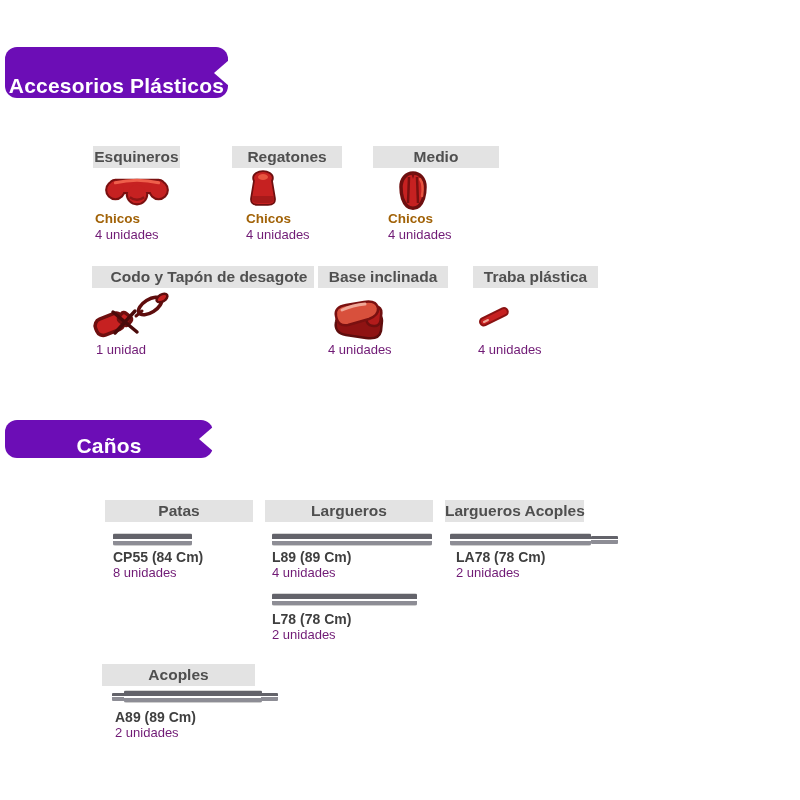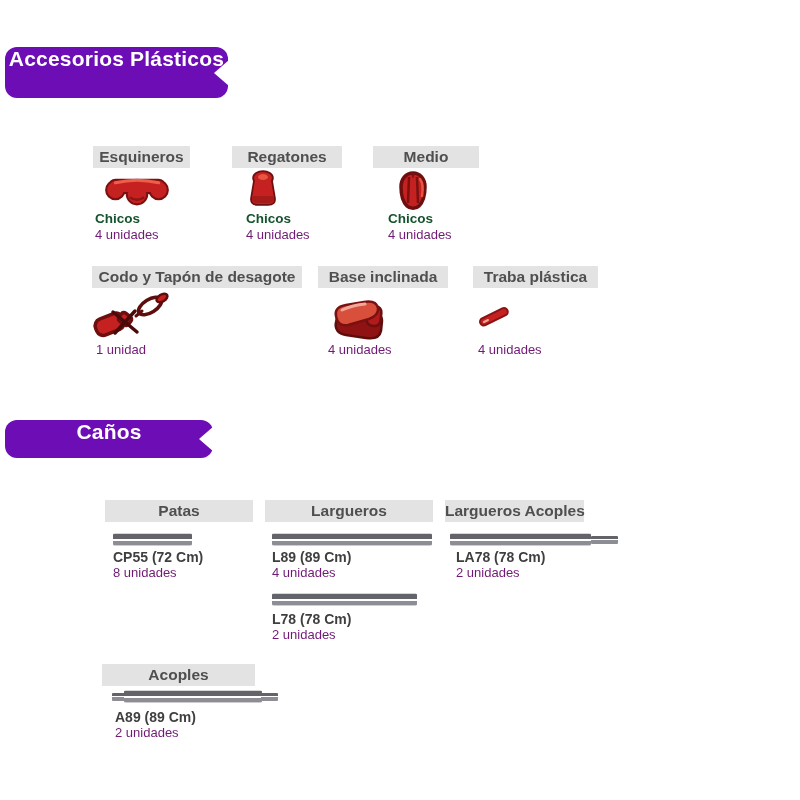--- a/index.html
+++ b/index.html
@@ -1,29 +1,29 @@
 <!DOCTYPE html>
 <html style="--banner_purple: #6C0DB6; --bar_bg: #E3E3E3; --bar_text: #4F4F4F; --part_red: #C62121; --part_red_dark: #7A1010; --tube_dark: #63636A; --tube_mid: #8D8D95;"><head>
 <meta charset="utf-8">
 <style>
   html,body{margin:0;padding:0;}
   body{font-family:"Liberation Sans",sans-serif;background:#ffffff;}
   .canvas{position:relative;width:800px;height:800px;background:#fff;overflow:hidden;}
 
   .banner{position:absolute;background:var(--banner_purple,#6C0DB6);border-radius:12px;
-    display:flex;align-items:flex-start;justify-content:center;color:#fff;font-weight:700;
+    display:flex;align-items:flex-end;justify-content:center;color:#fff;font-weight:700;
     font-size:21px;letter-spacing:.2px;}
   .banner::after{content:"";position:absolute;right:-1px;top:50%;transform:translateY(-50%);
     width:0;height:0;border-top:13px solid transparent;border-bottom:13px solid transparent;
     border-right:15px solid #ffffff;}
 
   .gbar{position:absolute;height:22px;background:var(--bar_bg,#E3E3E3);color:var(--bar_text,#4F4F4F);
     font-weight:700;font-size:15.5px;line-height:22px;text-align:center;white-space:nowrap;}
 
-  .bold-label{position:absolute;font-weight:700;font-size:13.5px;color:#14532d;white-space:nowrap;}
+  .bold-label{position:absolute;font-weight:700;font-size:13.5px;color:#a16207;white-space:nowrap;}
   .qty{position:absolute;font-size:13px;color:#701a75;white-space:nowrap;}
   .code{position:absolute;font-weight:700;font-size:14px;color:#3F3F3F;white-space:nowrap;}
 
   .icon{position:absolute;}
 
   .tube{position:absolute;height:13px;border-radius:2px;
     background:linear-gradient(to bottom,
       #d6d6d6 0,#d6d6d6 1px,
       var(--tube_dark,#63636A) 1px,var(--tube_dark,#63636A) 6px,
       #ffffff 6px,#ffffff 8px,
@@ -37,21 +37,21 @@
 </style>
 </head>
 <body>
 
 <div class="canvas">
 
   <div class="banner" style="left:5px;top:47px;width:223px;height:51px;">
     <span>Accesorios Plásticos</span>
   </div>
 
-  <div class="gbar" style="left:93px;top:146px;width:97px;">Esquineros</div>
+  <div class="gbar" style="left:93px;top:146px;width:87px;">Esquineros</div>
   <svg class="icon" style="left:101px;top:173px;" width="72" height="36" viewBox="0 0 70 34">
     <g stroke="#7A1010" stroke-width="4" fill="#7A1010" stroke-linejoin="round">
       <rect x="9" y="7" width="52" height="11" rx="5"></rect>
       <circle cx="14" cy="16" r="8"></circle>
       <circle cx="56" cy="16" r="8"></circle>
       <circle cx="35" cy="20" r="9"></circle>
     </g>
     <g fill="#C62121">
       <rect x="9" y="7" width="52" height="11" rx="5"></rect>
       <circle cx="14" cy="16" r="8"></circle>
@@ -73,32 +73,32 @@
     <g fill="#C62121">
       <ellipse cx="16" cy="8" rx="9" ry="6"></ellipse>
       <path d="M8,10 L24,10 L27,28 Q28,34 21,34 L11,34 Q4,34 5,28 Z"></path>
     </g>
     <path d="M5.5,26 L26.5,26 L27,29 Q27,33 21,33 L11,33 Q5,33 5,29 Z" fill="#8E1515" opacity="0.55"></path>
     <ellipse cx="16" cy="7" rx="5" ry="3" fill="#E85540"></ellipse>
   </svg>
   <div class="bold-label" style="left:246px;top:211px;">Chicos</div>
   <div class="qty" style="left:246px;top:227px;">4 unidades</div>
 
-  <div class="gbar" style="left:373px;top:146px;width:106px;">Medio</div>
+  <div class="gbar" style="left:373px;top:146px;width:126px;">Medio</div>
   <svg class="icon" style="left:396px;top:170px;" width="34" height="41" viewBox="0 0 34 41">
     <path d="M17,3 C24,3 29,9 29,17 C29,26 27,32 23,36 C20,39 14,39 11,36 C7,32 5,26 5,17 C5,9 10,3 17,3 Z" fill="#C62121" stroke="#6E0F0F" stroke-width="3.5" stroke-linejoin="round"></path>
     <path d="M13,7 L12,33" stroke="#7A1010" stroke-width="2.5" fill="none"></path>
     <path d="M21,7 L22,33" stroke="#7A1010" stroke-width="2.5" fill="none"></path>
     <path d="M15,3 L17,9 L19,3 Z" fill="#7A1010"></path>
     <path d="M24,9 C27,13 27,20 26,26" stroke="#E85540" stroke-width="2.5" fill="none" stroke-linecap="round"></path>
   </svg>
   <div class="bold-label" style="left:388px;top:211px;">Chicos</div>
   <div class="qty" style="left:388px;top:227px;">4 unidades</div>
 
-  <div class="gbar" style="left:92px;top:266px;width:210px;">Codo y Tapón de desagote</div>
+  <div class="gbar" style="left:92px;top:266px;width:210px;padding-left:12px;">Codo y Tapón de desagote</div>
   <svg class="icon" style="left:92px;top:291px;" width="80" height="52" viewBox="0 0 80 52">
     <g stroke="#6E0F0F" stroke-width="3.5" fill="#C62121" stroke-linejoin="round">
       <rect x="3" y="25" width="29" height="17" rx="7" transform="rotate(-22 17 33)"></rect>
       <rect x="27" y="23" width="12" height="10" rx="3" transform="rotate(38 33 28)"></rect>
     </g>
     <path d="M21,21 L45,41 M23,42 L43,20" stroke="#4A0A0A" stroke-width="3.5" stroke-linecap="round" fill="none"></path>
     <path d="M44,25 L50,20" stroke="#5E0D0D" stroke-width="3" stroke-linecap="round"></path>
     <ellipse cx="58" cy="15" rx="13" ry="6.5" transform="rotate(-32 58 15)" fill="none" stroke="#5E0D0D" stroke-width="3.5"></ellipse>
     <ellipse cx="70" cy="7" rx="6" ry="3.5" transform="rotate(-32 70 7)" fill="#C62121" stroke="#5E0D0D" stroke-width="2.5"></ellipse>
   </svg>
@@ -119,21 +119,21 @@
     <path d="M8,20 L12,18" stroke="#F0A898" stroke-width="2" stroke-linecap="round"></path>
   </svg>
   <div class="qty" style="left:478px;top:342px;">4 unidades</div>
 
   <div class="banner" style="left:5px;top:420px;width:208px;height:38px;">
     <span>Caños</span>
   </div>
 
   <div class="gbar" style="left:105px;top:500px;width:148px;">Patas</div>
   <div class="tube" style="left:113px;top:533px;width:79px;"></div>
-  <div class="code" style="left:113px;top:549px;">CP55 (72 Cm)</div>
+  <div class="code" style="left:113px;top:549px;">CP55 (84 Cm)</div>
   <div class="qty" style="left:113px;top:565px;">8 unidades</div>
 
   <div class="gbar" style="left:265px;top:500px;width:168px;">Largueros</div>
   <div class="tube" style="left:272px;top:533px;width:160px;"></div>
   <div class="code" style="left:272px;top:549px;text-align:right;">L89 (89 Cm)</div>
   <div class="qty" style="left:272px;top:565px;">4 unidades</div>
 
   <div class="gbar" style="left:445px;top:500px;width:139px;">Largueros Acoples</div>
   <div class="tube" style="left:450px;top:533px;width:141px;"></div>
   <div class="tube-stub" style="left:591px;top:536px;width:27px;"></div>

